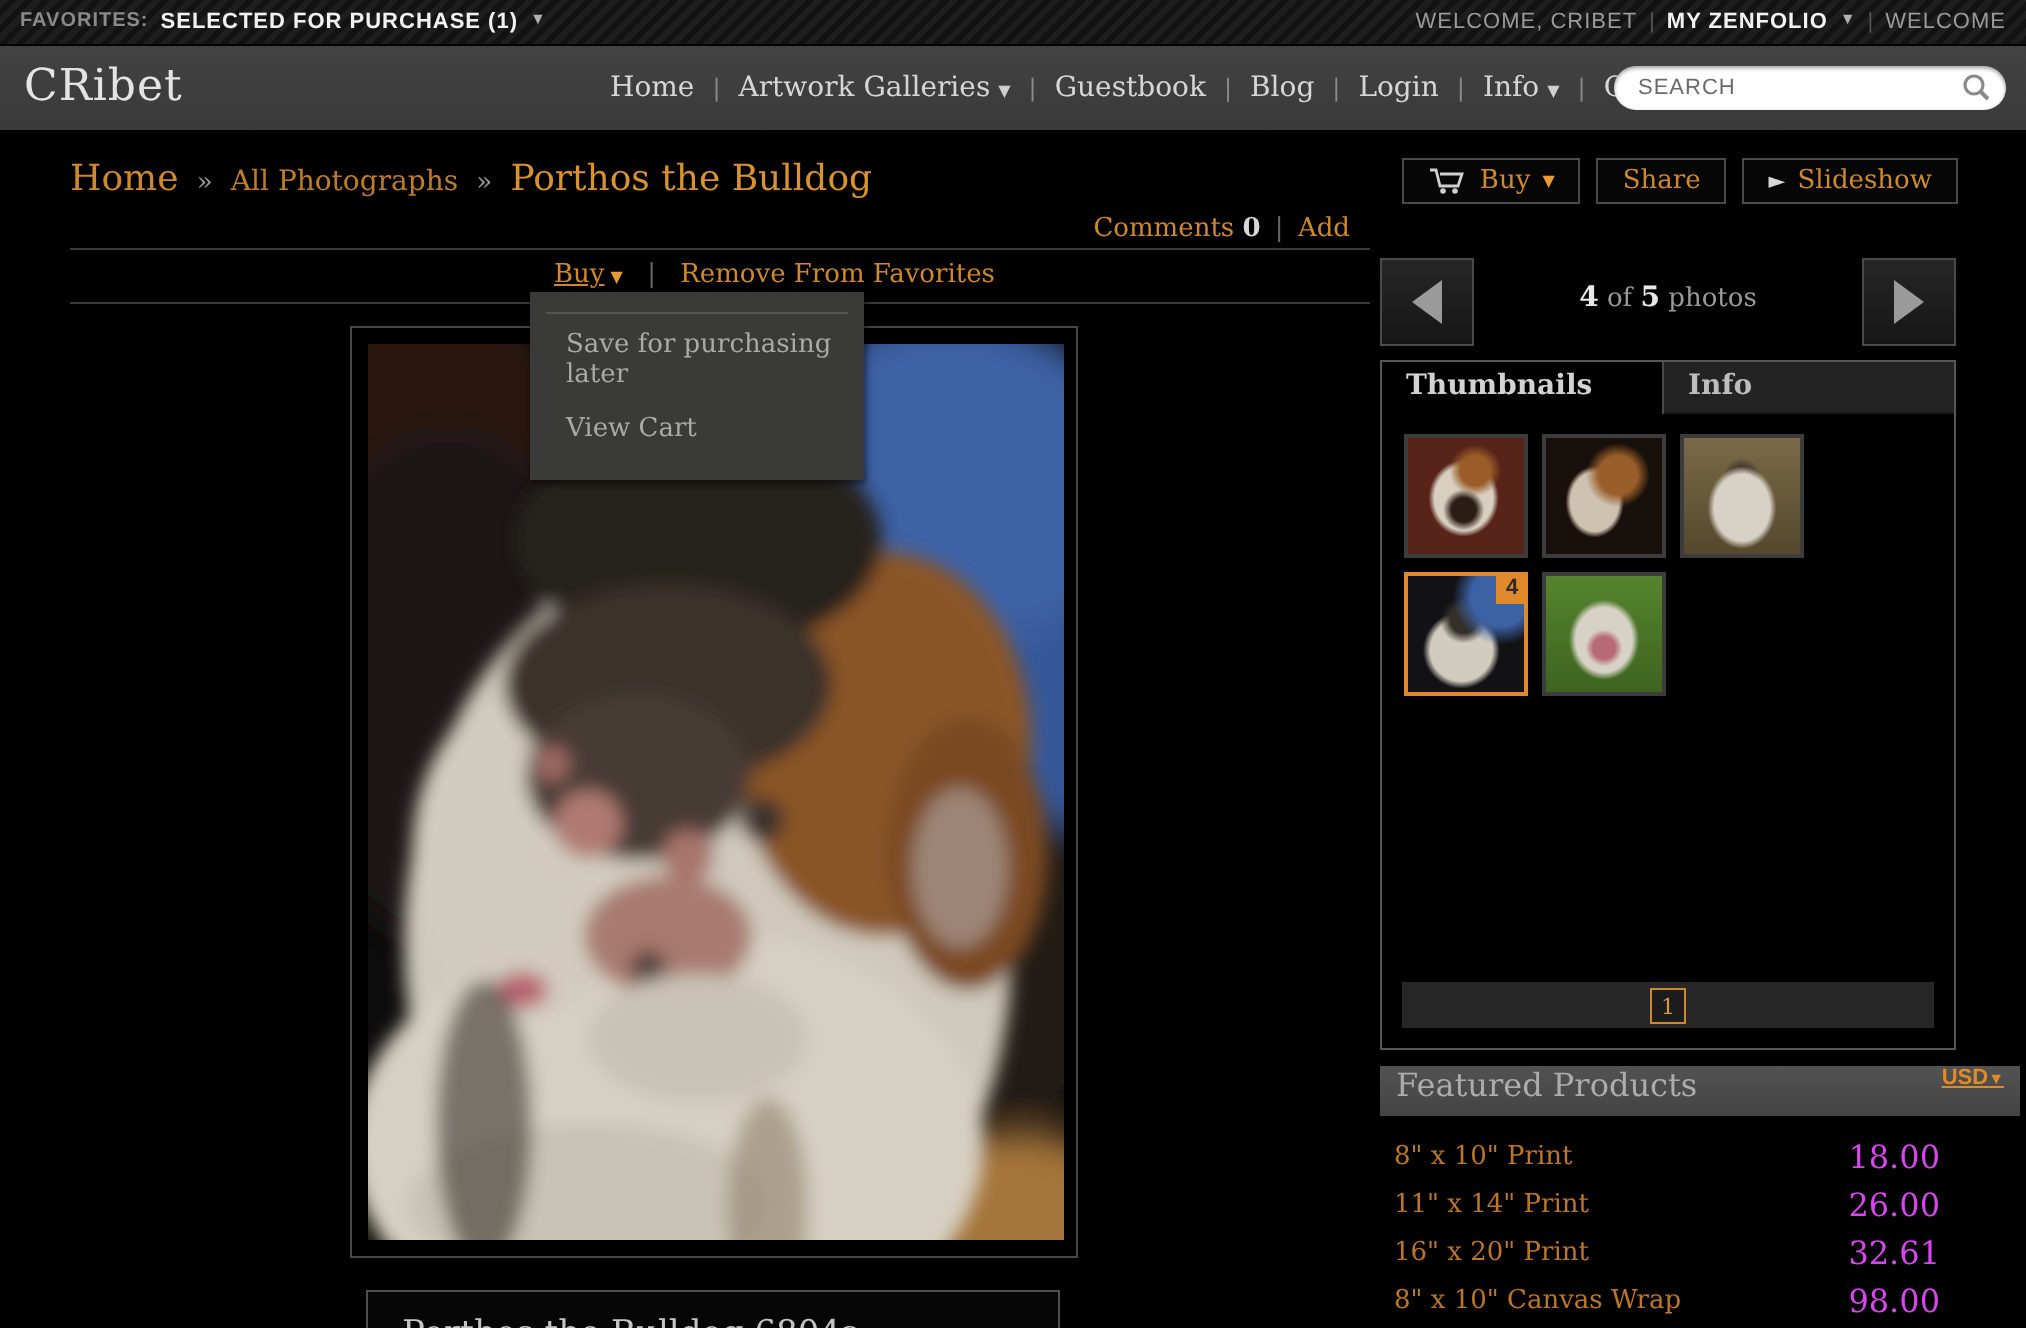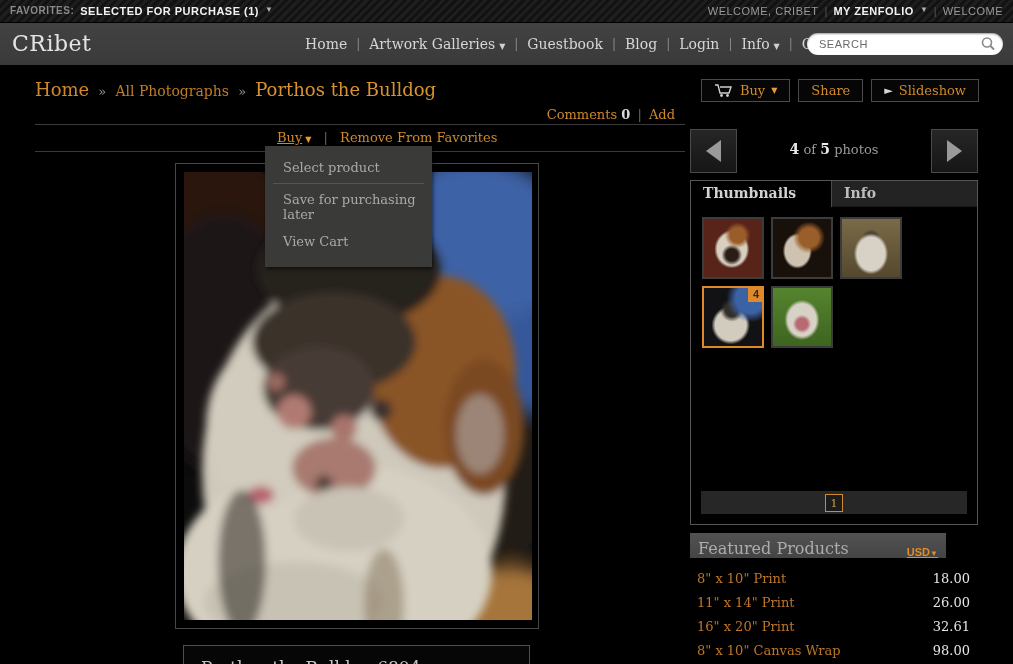--- a/index.html
+++ b/index.html
@@ -112,31 +112,31 @@
         radial-gradient(circle at 48% 38%, #33302a 0 14%, rgba(0,0,0,0) 25%),
         radial-gradient(ellipse 46% 46% at 46% 64%, #d2ccbe 0 58%, rgba(0,0,0,0) 72%), #121215; }
   .t5 { background: radial-gradient(circle at 50% 62%, #b86a74 0 12%, rgba(0,0,0,0) 20%),
         radial-gradient(ellipse 42% 48% at 50% 55%, #d8d2c6 0 58%, rgba(0,0,0,0) 72%),
         linear-gradient(#55842e, #3e6420); }
   .pagebar { position:absolute; left:10px; top:310px; width:266px; height:23px; background:#272727;
     display:flex; align-items:center; justify-content:center; }
   .page-num { width:18px; height:18px; border:1px solid #cf8a2d; color:#d09c4a; font-size:11px;
     text-align:center; line-height:17px; cursor:pointer; background:#1c1c1c; }
 
-  .featured-hd { position:absolute; left:690px; top:533px; width:256px; height:25px;
-    background:linear-gradient(#525252,#444); display:flex; align-items:flex-end;
+  .featured-hd { position:absolute; left:690px; top:533px; width:320px; height:25px;
+    background:linear-gradient(#525252,#444); display:flex; align-items:flex-start;
     justify-content:space-between; padding:0 8px; }
   .featured-hd .title { color:#acacac; font-size:16px; }
   .featured-hd .cur { color:#e08a28; font-size:11px; font-weight:bold;
     font-family:"Liberation Sans", sans-serif; cursor:pointer;text-decoration:underline; }
   .featured-hd .cur .caret { color:#e08a28; }
   .products { position:absolute; left:690px; top:566px; width:288px; }
   .prod-row { height:24px; display:flex; justify-content:space-between; align-items:center; padding:0 8px 0 7px; }
   .prod-name { color:#bd7628; font-size:13px; cursor:pointer; }
-  .prod-price { color:#e5e5e5; font-size:13px; }
+  .prod-price { color:#d946ef; font-size:16px; }
 </style>
 </head>
 <body>
 
 <div class="page">
 
   <div class="topbar">
     <div class="left">
       <span class="fav-label">FAVORITES:</span>
       <span class="fav-value">SELECTED FOR PURCHASE (1)</span>
@@ -261,21 +261,20 @@
         <ellipse cx="77" cy="323" rx="13" ry="9" fill="#b8626e"></ellipse>
         <ellipse cx="165" cy="347" rx="55" ry="32" fill="#c9c3b5"></ellipse>
         <ellipse cx="110" cy="430" rx="90" ry="40" fill="#c2bcae" opacity="0.7"></ellipse>
         <ellipse cx="200" cy="432" rx="20" ry="55" fill="#8a7a62" opacity="0.55"></ellipse>
         <ellipse cx="58" cy="390" rx="24" ry="72" fill="#3a362e" opacity="0.6"></ellipse>
       </g>
     </svg>
   </div>
 
   <div class="buy-menu">
-    <div class="item">Select product</div>
     <div class="divider"></div>
     <div class="item">Save for purchasing later</div>
     <div class="item">View Cart</div>
   </div>
 
   <div class="caption-box">Porthos the Bulldog 6804a</div>
 
   <div class="nav-btn prev">
       <div class="tri left"></div>
     </div>

